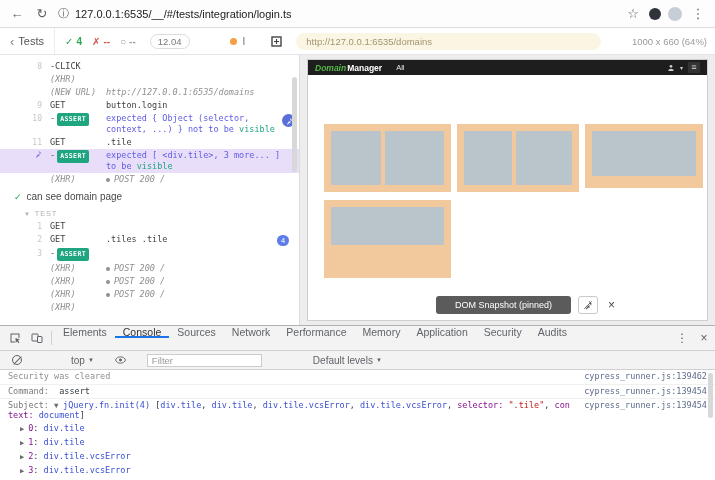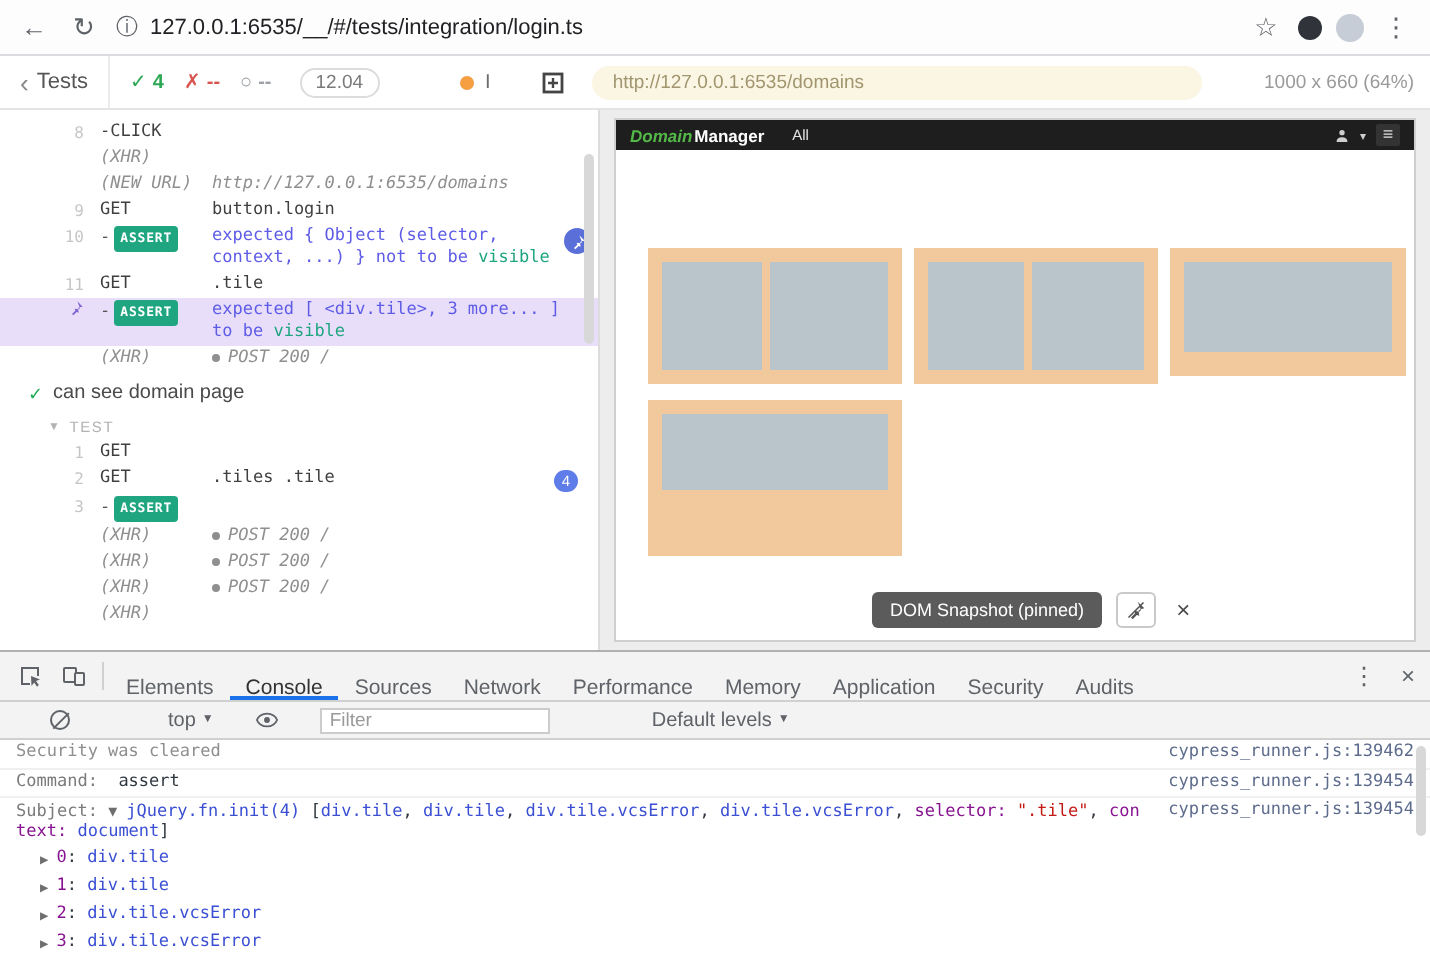--- a/index.html
+++ b/index.html
@@ -60,34 +60,34 @@
   .app-nav{position:absolute;top:0;left:0;right:0;height:15px;background:#1e1e1e;display:flex;align-items:center;padding:0 7px;z-index:1}
   .brand-green{color:#53b848;font-size:8.5px;font-weight:bold;font-style:italic}
   .brand-white{color:#fff;font-size:8.5px;font-weight:bold;margin-left:1px}
   .nav-all{color:#e6e6e6;font-size:7.5px;margin-left:14px}
   .nav-right{margin-left:auto;display:flex;align-items:center;gap:5px}
   .nav-caret{color:#cfcfcf;font-size:6px}
   .nav-burger{width:12px;height:11px;background:#333;color:#dedede;font-size:9px;line-height:11px;text-align:center;border-radius:1px}
   .tile{position:absolute;background:#f2c99c}
   .tile .ph{position:absolute;background:#bac4cb}
   .snap-wrap{position:absolute;left:128px;bottom:6px;display:flex;align-items:center;gap:7px;z-index:2}
-  .snap-pill{background:#5b5b5b;color:#fff;font-size:9px;padding:4px 9px;border-radius:3px;white-space:nowrap}
+  .snap-pill{background:#5b5b5b;color:#fff;font-size:9px;padding:4px 19px;border-radius:3px;white-space:nowrap}
   .snap-btn{width:20px;height:18px;background:#fff;border:1px solid #c9c9c9;border-radius:3px;display:flex;align-items:center;justify-content:center}
   .snap-close{font-size:12px;color:#4a4a4a;padding:0 3px}
 
   
   .devtools{height:155px;border-top:1px solid #b0b0b0;display:flex;flex-direction:column;background:#fff}
   .dt-tabs{flex:none;height:25px;background:#f3f3f3;border-bottom:1px solid #d0d0d0;display:flex;align-items:stretch;padding-left:4px}
   .dt-ic{width:22px;display:flex;align-items:center;justify-content:center;color:#5f6368;font-size:12px;flex:none}
   .dt-sep{width:1px;background:#d0d0d0;margin:5px 3px;flex:none}
-  .dt-tab-list{display:flex;align-items:flex-end}
+  .dt-tab-list{display:flex;align-items:flex-start}
   .dt-tab{padding:0 8px;display:flex;align-items:center;font-size:10.5px;color:#5f6368;white-space:nowrap}
   .dt-tab.active{color:#333;box-shadow:inset 0 -2px 0 #1a73e8}
   .dt-spacer{flex:1}
-  .dt-toolbar{flex:none;height:19px;background:#f3f3f3;border-bottom:1px solid #d0d0d0;display:flex;align-items:center;gap:21px;padding:0 25px;font-size:10px;color:#5f6368}
+  .dt-toolbar{flex:none;height:19px;background:#f3f3f3;border-bottom:1px solid #d0d0d0;display:flex;align-items:center;gap:21px;padding:0 12px;font-size:10px;color:#5f6368}
   .clear-ic{width:10px;height:10px;border:1.2px solid #5f6368;border-radius:50%;position:relative;flex:none}
   .clear-ic:after{content:"";position:absolute;left:4px;top:-1px;width:1.2px;height:11px;background:#5f6368;transform:rotate(45deg)}
   .ctx-dd{display:flex;align-items:center;gap:3px}
   .dd-caret{font-size:6px}
   .filter-input{width:115px;height:13px;font-size:9.5px;border:1px solid #ccc;background:#fff;padding:0 4px;color:#333;font-family:"Liberation Sans",sans-serif}
   .filter-input::placeholder{color:#9a9a9a}
   .levels{display:flex;align-items:center;gap:3px;margin-left:30px}
   .console{flex:1;overflow:hidden;position:relative;font-family:"DejaVu Sans Mono",monospace;font-size:8.5px;color:#303942}
   .c-row{display:flex;align-items:flex-start;padding:2px 8px;line-height:9.5px}
   .c-row.bordered{border-bottom:1px solid #f0f0f0}

